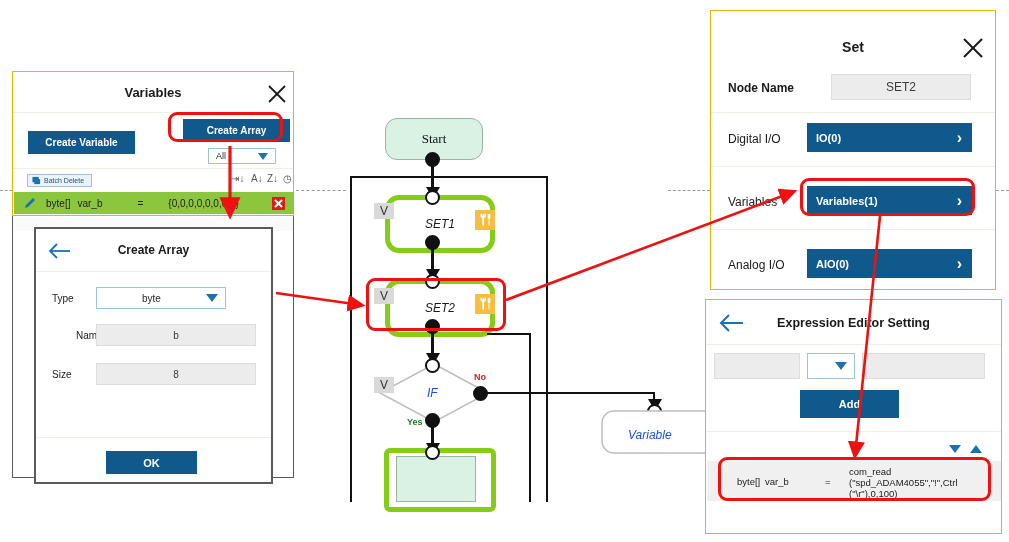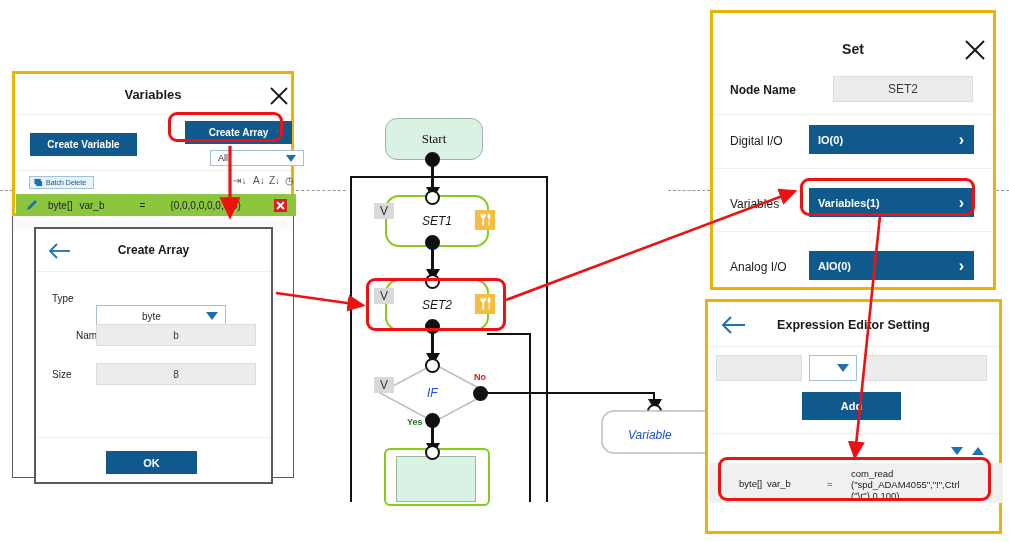--- a/index.html
+++ b/index.html
@@ -8,21 +8,21 @@
     font-family:"Liberation Sans", sans-serif;
     position:relative;overflow:hidden;
   }
   .stage{position:absolute;left:0;top:0;width:1009px;height:542px;}
   .abs{position:absolute;}
 
   
   .dash{position:absolute;height:0;border-top:1px dashed #9a9a9a;}
 
   
-  .panel{position:absolute;background:#fff;border:3px solid #eab308;box-sizing:border-box;}
+  .panel{position:absolute;background:#fff;border:1px solid #eab308;box-sizing:border-box;}
   .panel-title{
     position:absolute;left:0;right:0;text-align:center;
     font-weight:bold;color:#1a1a1a;
   }
   .close-x{position:absolute;cursor:pointer;}
   .back-arrow{position:absolute;cursor:pointer;}
 
   .rule{position:absolute;height:0;border-top:1px solid #efefe3;left:0;right:0;}
 
   
@@ -65,21 +65,21 @@
     display:flex;align-items:center;box-sizing:border-box;color:#17537e;padding:0 4px;
   }
   .sorticon{position:absolute;color:#555;}
 
   
   .node-start{
     position:absolute;background:#d9f2e3;border:1px solid #9db3a6;border-radius:12px;
     display:flex;align-items:center;justify-content:center;color:#111;
   }
   .node-set{
-    position:absolute;border:2px solid #84cc16;border-radius:14px;background:#fff;
+    position:absolute;border:5px solid #84cc16;border-radius:14px;background:#fff;
     display:flex;align-items:center;justify-content:center;
     font-style:italic;color:#1a1a1a;
   }
   .vtag{
     position:absolute;background:#d9d9d9;color:#333;
     display:flex;align-items:center;justify-content:center;font-size:12px;
   }
   .tool-ic{
     position:absolute;background:#F5BE42;display:flex;align-items:center;justify-content:center;
   }
@@ -112,21 +112,21 @@
     <div class="panel-title" style="top:13px;font-size:13px;">Variables</div>
     <svg class="close-x" style="left:253px;top:11px;width:22px;height:22px;" viewBox="0 0 22 22">
       <line x1="3" y1="3" x2="19" y2="19" stroke="#1a1a1a" stroke-width="1.8"></line>
       <line x1="19" y1="3" x2="3" y2="19" stroke="#1a1a1a" stroke-width="1.8"></line>
     </svg>
     <div class="rule" style="top:40px;"></div>
 
     <div class="btn-blue" style="left:15px;top:47px;width:107px;height:23px;font-size:10px;margin-top:12px;">Create Variable</div>
     <div class="btn-blue" style="left:170px;top:47px;width:107px;height:23px;font-size:10px;">Create Array</div>
 
-    <div class="fld-combo" style="left:195px;top:76px;width:94px;height:16px;font-size:9px;">
+    <div class="fld-combo" style="left:195px;top:76px;width:68px;height:16px;font-size:9px;">
       <span>All</span>
       <span class="caret" style="border-left-width:5px;border-right-width:5px;border-top-width:7px;"></span>
     </div>
 
     <div class="rule" style="top:96px;"></div>
 
     <div class="batch" style="left:14px;top:102px;width:65px;height:13px;font-size:7px;">
       <svg style="width:9px;height:9px;margin-right:3px;" viewBox="0 0 10 10">
         <rect x="0.5" y="1" width="7" height="6" fill="#1a72b0"></rect>
         <rect x="2.5" y="3.5" width="6.5" height="5.5" fill="#1a72b0"></rect>
@@ -160,21 +160,21 @@
 
   <div class="panel" style="left:34px;top:227px;width:239px;height:257px;border:2px solid #5a5a5a;">
     <svg class="back-arrow" style="left:12px;top:13px;width:24px;height:18px;" viewBox="0 0 24 18">
       <line x1="2" y1="9" x2="22" y2="9" stroke="#1a72b0" stroke-width="1.8"></line>
       <polyline points="9,2 2,9 9,16" fill="none" stroke="#1a72b0" stroke-width="1.8"></polyline>
     </svg>
     <div class="panel-title" style="top:14px;font-size:12px;">Create Array</div>
     <div class="rule" style="top:42px;"></div>
 
     <div class="lbl" style="left:16px;top:64px;font-size:10px;">Type</div>
-    <div class="fld-combo" style="left:60px;top:76px;width:130px;height:22px;font-size:10px;padding-left:45px;">
+    <div class="fld-combo" style="left:60px;top:58px;width:130px;height:22px;font-size:10px;padding-left:45px;">
       <span>byte</span>
       <span class="caret"></span>
     </div>
 
     <div class="lbl" style="left:16px;top:101px;font-size:10px;margin-left:24px;">Name</div>
     <div class="fld-gray" style="left:60px;top:95px;width:160px;height:22px;font-size:10px;">b</div>
 
     <div class="lbl" style="left:16px;top:140px;font-size:10px;">Size</div>
     <div class="fld-gray" style="left:60px;top:134px;width:160px;height:22px;font-size:10px;">8</div>
 

